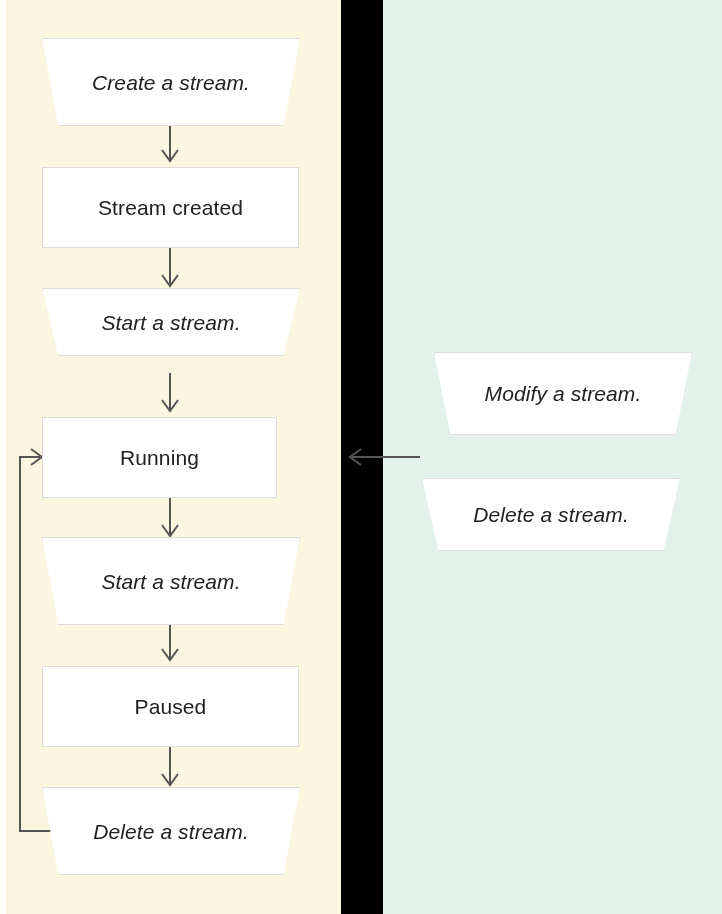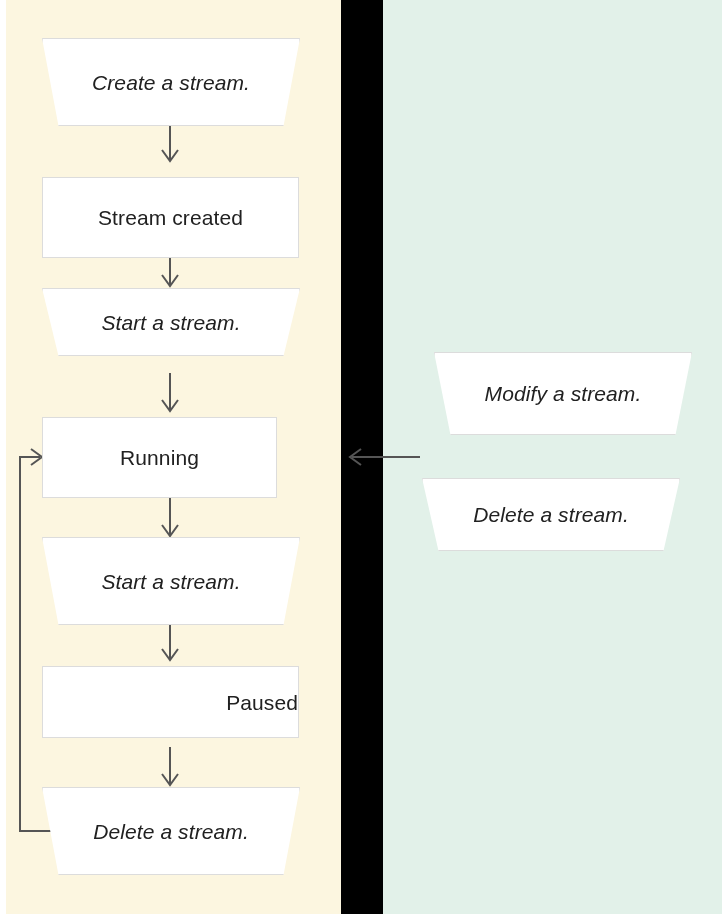--- a/index.html
+++ b/index.html
@@ -143,39 +143,39 @@
       <path class="edge-line" d="M420,457 L352,457"></path>
       <path class="edge-head" d="M361,449 L350,457 L361,465"></path>
     </g>
   </svg>
 
   <div class="node trap" style="left:42px; top:38px; width:258px; height:88px;">
     <span class="trap-body"></span>
     <span class="trap-label">Create a stream.</span>
   </div>
 
-  <div class="node rect" style="left:42px; top:167px; width:257px; height:81px;margin-top:10px;">
+  <div class="node rect" style="left:42px; top:167px; width:257px; height:81px;">
     <span>Stream created</span>
   </div>
 
   <div class="node trap" style="left:42px; top:288px; width:258px; height:68px;">
     <span class="trap-body"></span>
     <span class="trap-label">Start a stream.</span>
   </div>
 
   <div class="node rect" style="left:42px; top:417px; width:235px; height:81px;">
     <span>Running</span>
   </div>
 
   <div class="node trap" style="left:42px; top:537px; width:258px; height:88px;">
     <span class="trap-body"></span>
     <span class="trap-label">Start a stream.</span>
   </div>
 
-  <div class="node rect" style="left:42px; top:666px; width:257px; height:72px;justify-content:flex-end;">
+  <div class="node rect" style="left:42px; top:666px; width:257px; height:81px;">
     <span>Paused</span>
   </div>
 
   <div class="node trap" style="left:42px; top:787px; width:258px; height:88px;">
     <span class="trap-body"></span>
     <span class="trap-label">Delete a stream.</span>
   </div>
 
   <div class="node trap" style="left:434px; top:352px; width:258px; height:83px;">
     <span class="trap-body"></span>

